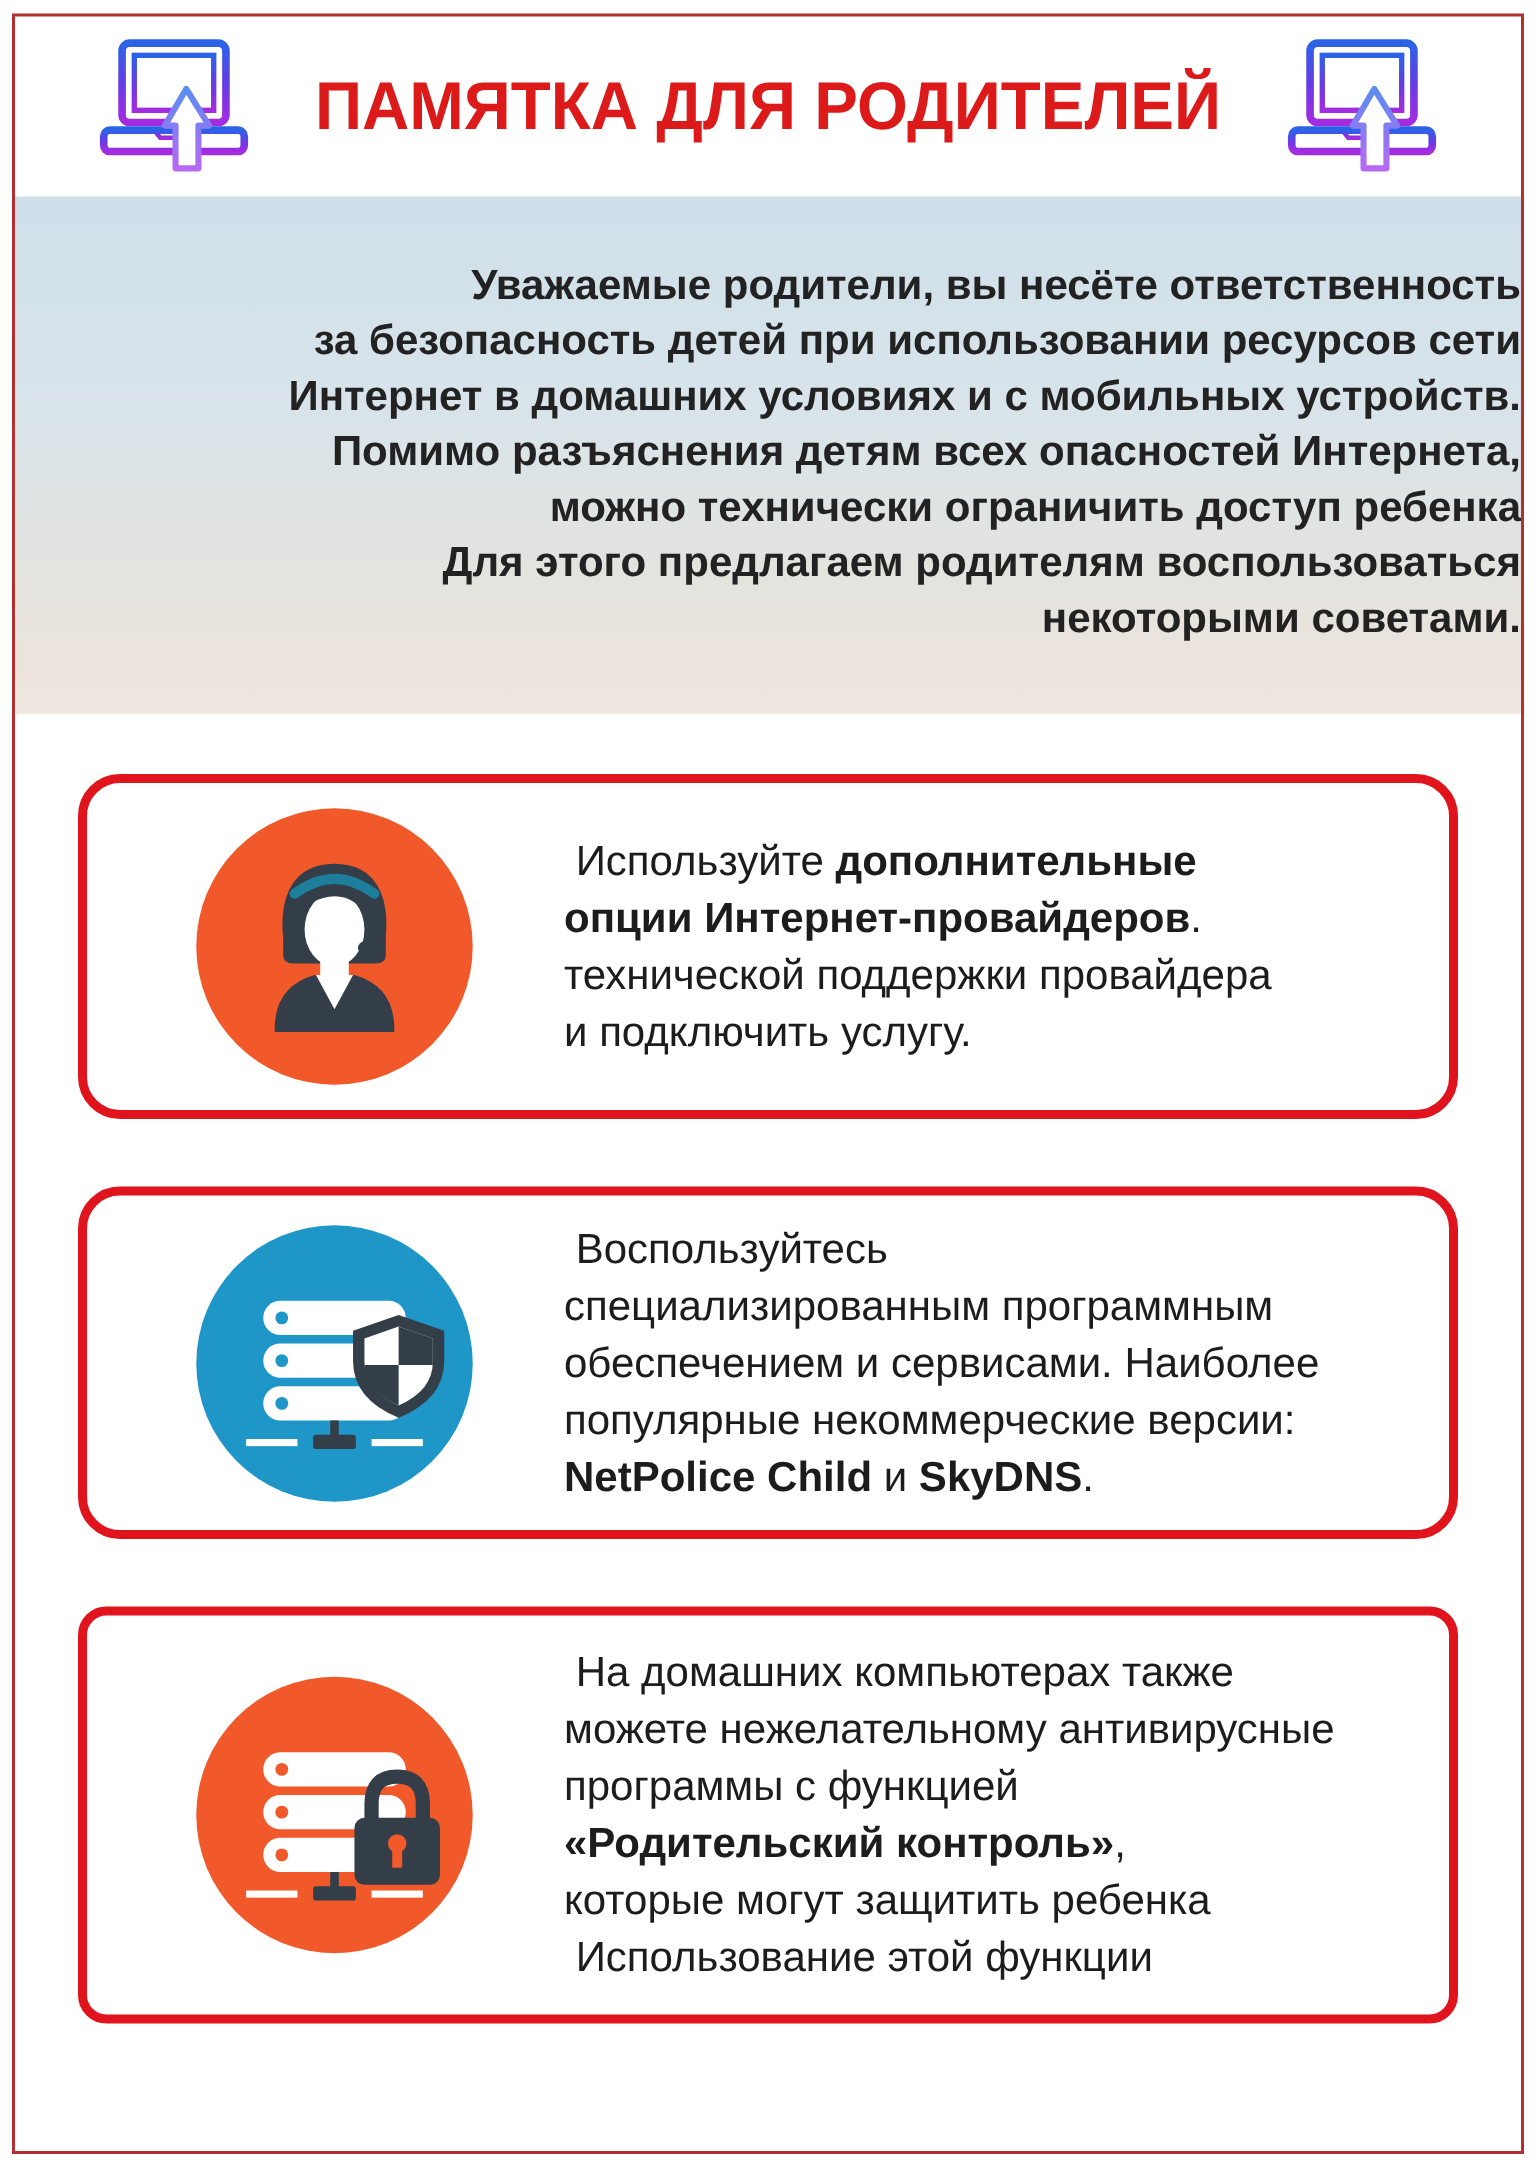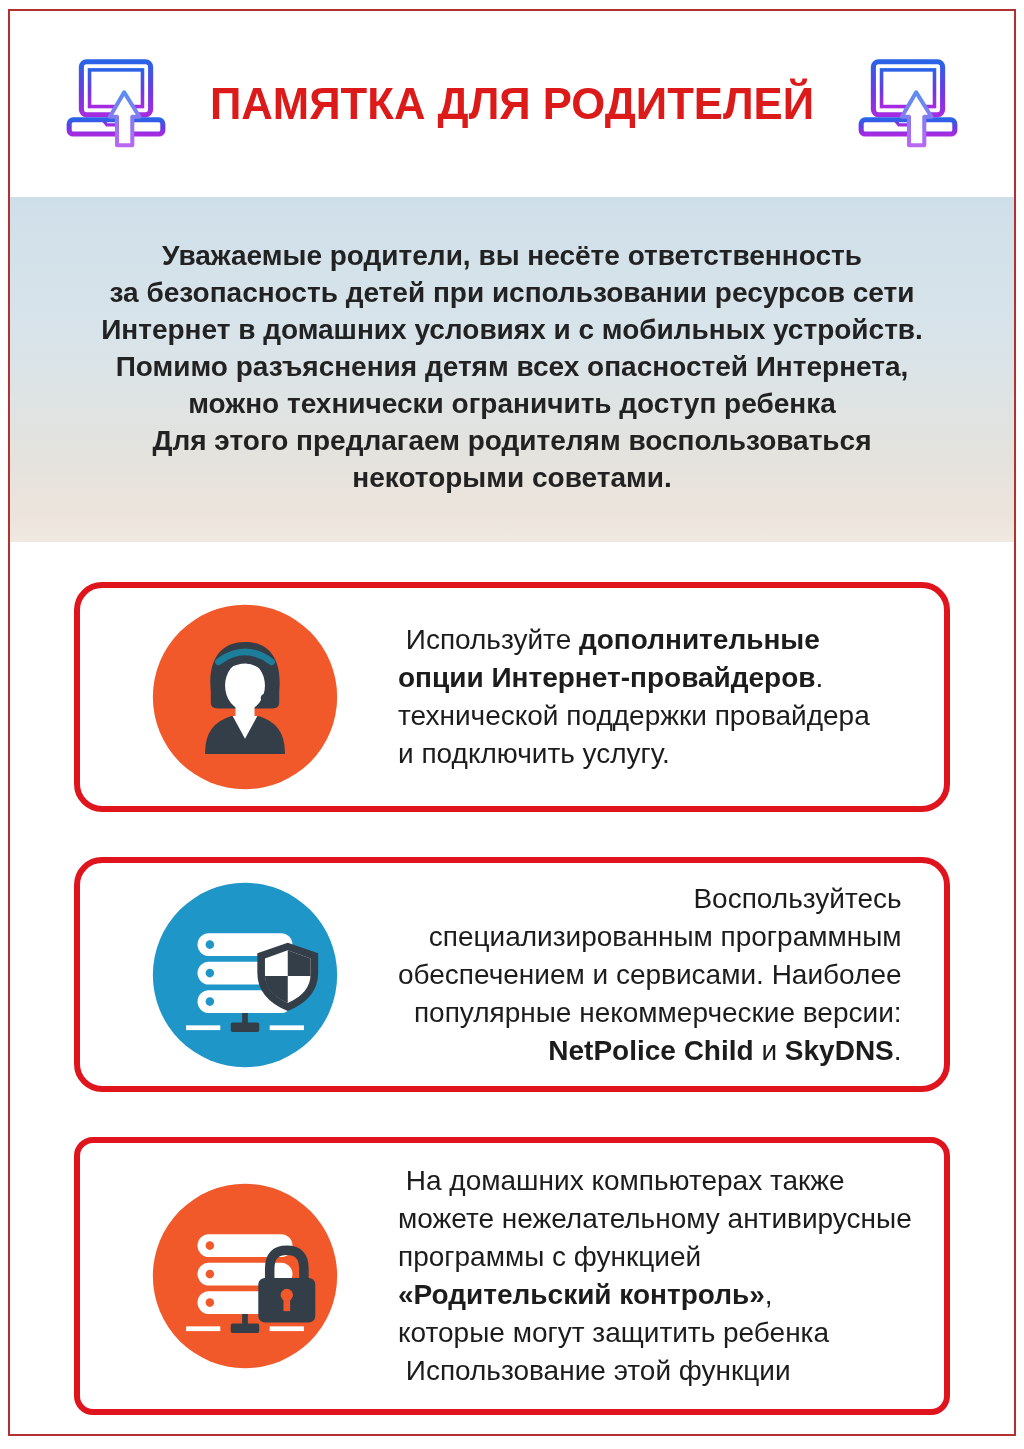--- a/index.html
+++ b/index.html
@@ -8,52 +8,52 @@
 
   .page-frame {
     position:absolute; left:8px; top:9px; right:8px; bottom:13px;
     border:2px solid #b23030;
     background:#ffffff;
     overflow:hidden;
   }
 
   
   .header {
-    height:186px;
+    height:120px;
     display:flex; align-items:center;
     padding:0 50px;
   }
   .laptop-icon { width:112px; height:98px; flex-shrink:0; }
   .page-title {
     flex:1; text-align:center;
     font-size:45px; font-weight:bold; letter-spacing:0px;
     color:#dd1a1a;
     transform:scaleX(0.97);
   }
 
   
   .intro {
     height:345px;
     background:linear-gradient(180deg,#cfdfe9 0%, #d8e4ea 40%, #e4e3de 75%, #ece4dc 92%, #efe9e2 100%);
-    display:flex; flex-direction:column; justify-content:center; align-items:center;
+    display:flex; flex-direction:column; justify-content:center; align-items:flex-end;
     text-align:center;
     font-size:28px; line-height:37px; font-weight:bold; color:#222222;
     padding-bottom:6px;
   }
   .intro .tline { white-space:pre-wrap; }
 
   
-  .cards { padding:40px 64px 0; display:flex; flex-direction:column; gap:45px; }
+  .cards { padding:40px 42px 0; display:flex; flex-direction:column; gap:45px; }
   .advice-card {
     border:6px solid #e0141c; border-radius:28px; background:#ffffff;
     display:flex; align-items:center;
     padding:12px 18px 12px 70px;
   }
   .advice-card.c1 { min-height:230px; }
-  .advice-card.c2 { min-height:235px;text-align:right; }
+  .advice-card.c2 { min-height:235px; }
   .advice-card.c3 { min-height:278px;border-radius:19px; }
   .icon-circle { width:190px; height:190px; flex-shrink:0; margin-right:58px; }
   .card-text {
     font-size:28px; line-height:38px; color:#1c1c1c;
   }
   .card-text .tline { white-space:pre-wrap; }
   .card-text .b { font-weight:bold; }
 </style>
 </head>
 <body>

